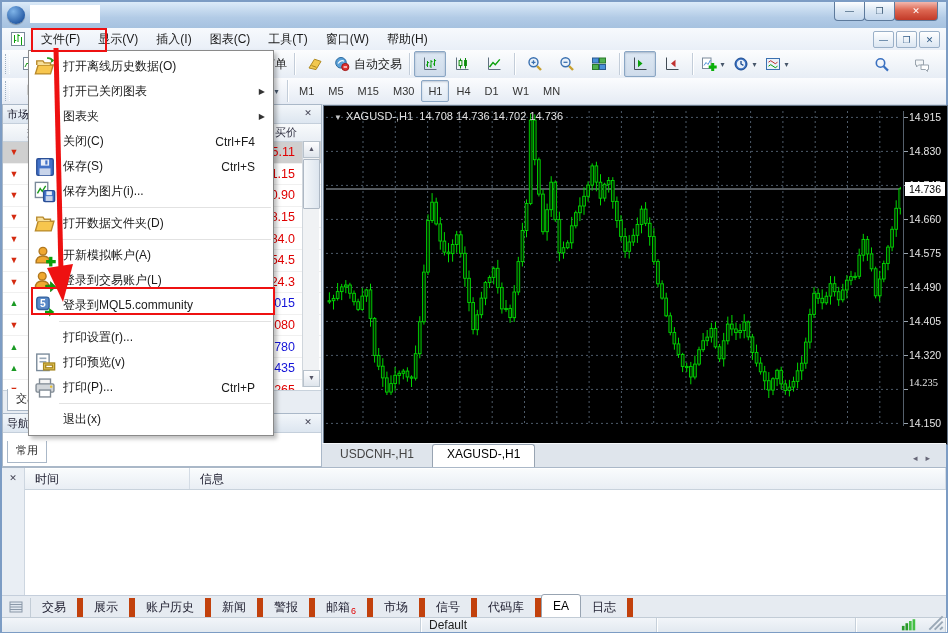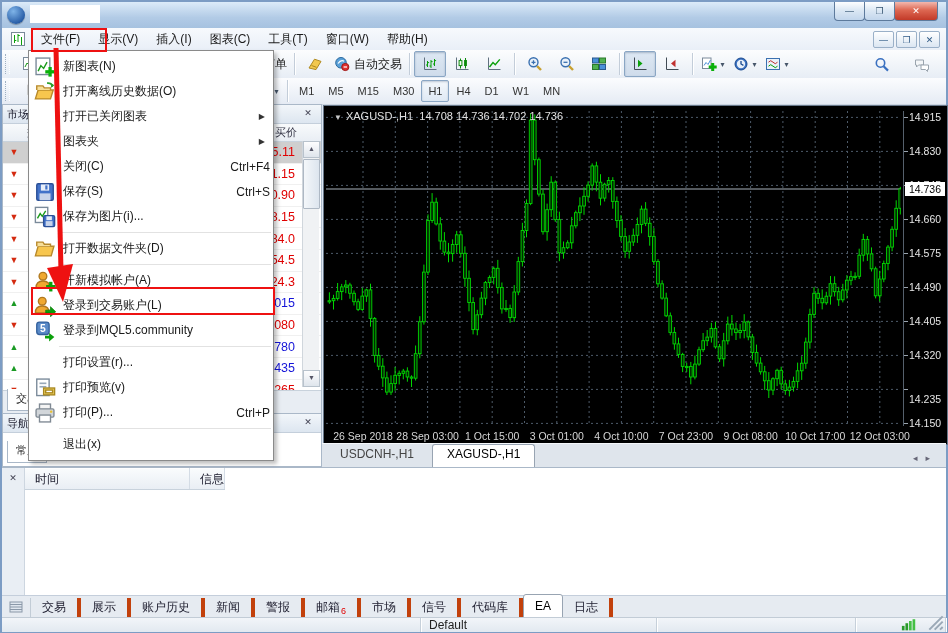--- a/index.html
+++ b/index.html
@@ -73,43 +73,43 @@
   .ta-label{position:absolute;top:2px;width:80px;text-align:center;color:#d6d6d6;font-size:10.5px;white-space:nowrap;}
   
   .chart-tabs{position:absolute;left:322px;top:443px;width:624px;height:23px;background:#dfe5ec;border-top:1px solid #f4f7fa;display:flex;align-items:flex-end;}
   .ct-tab{height:20px;padding:2px 14px 0;font-size:12px;color:#444;margin-left:4px;}
   .ct-tab.active{background:#fff;border:1px solid #98a4b2;border-bottom:none;border-radius:3px 3px 0 0;color:#000;}
   .ct-arrows{position:absolute;right:8px;bottom:4px;color:#667;font-size:9px;letter-spacing:8px;}
   
   .terminal{position:absolute;left:2px;top:467px;width:944px;height:128px;background:#fff;border-top:1px solid #aab8c8;display:flex;}
   .term-strip{width:22px;background:#e9eef4;border-right:1px solid #cdd6e0;position:relative;}
   .term-x{position:absolute;top:4px;left:4px;width:14px;height:13px;font-size:9px;line-height:13px;text-align:center;color:#445;}
-  .term-main{flex:1;display:flex;flex-direction:row;}
+  .term-main{flex:1;display:flex;flex-direction:column;}
   .term-head{height:21px;display:flex;background:linear-gradient(#fafcfd,#e9eef4);border-bottom:1px solid #c8d2dc;font-size:12px;color:#223;}
   .th-cell{padding:3px 0 0 10px;border-right:1px solid #d4dce5;box-shadow:inset 0 1px 0 #fff;}
   .term-body{flex:1;background:#fff;}
   
   .bottom-tabs{position:absolute;left:2px;top:595px;width:944px;height:22px;background:#e6ebf1;border-top:1px solid #c4cedb;display:flex;align-items:center;}
   .bt-icon{margin:0 6px;}
-  .bt-tab{padding:2px 11px;font-size:12px;color:#223;border-right:4px solid #c2410c;height:15px;line-height:15px;position:relative;}
+  .bt-tab{padding:2px 11px;font-size:12px;color:#223;border-right:6px solid #c2410c;height:15px;line-height:15px;position:relative;}
   .bt-tab:first-of-type{border-left:1px solid #c2ccd6;}
   .bt-tab.active{background:#fff;border:1px solid #98a4b2;border-radius:3px 3px 0 0;height:18px;line-height:18px;margin-top:-2px;color:#000;}
   .bt-badge{color:#e00000;font-size:9px;vertical-align:sub;margin-left:1px;}
   
   .statusbar{position:absolute;left:2px;top:617px;width:944px;height:14px;background:linear-gradient(#f2f5f9,#e2e9f0);
     border-top:1px solid #c2ccd6;display:flex;align-items:center;font-size:12px;color:#222;}
   .ss{height:100%;border-right:1px solid #c6d0da;box-shadow:1px 0 0 #fff;display:flex;align-items:center;}
   .resize-grip{position:absolute;right:2px;bottom:1px;}
   
   .file-menu{position:absolute;left:28px;top:50px;width:244px;background:#fff;border:1px solid #8a8a8a;
     box-shadow:3px 3px 4px rgba(0,0,0,.25);z-index:100;padding:3px 0;}
   .fm-item{height:25px;display:flex;align-items:center;position:relative;}
   .fm-icon{width:22px;margin-left:5px;display:flex;justify-content:center;}
   .fm-label{margin-left:7px;white-space:nowrap;}
-  .fm-shortcut{position:absolute;right:3px;}
+  .fm-shortcut{position:absolute;right:18px;}
   .fm-sub{position:absolute;right:8px;font-size:8px;color:#333;}
   .menu-sep{height:1px;background:#e2e2e2;margin:3px 2px 3px 30px;}
   
   .red-box{position:absolute;border:2px solid #ee1111;z-index:300;}
   #arrow-overlay{position:absolute;z-index:290;}
 </style>
 </head>
 <body>
 
 <div id="win">
@@ -761,35 +761,24 @@
         <span class="ps-label" style="top: 102.4px;">14.660</span>
         <div class="ps-tick" style="top: 142.4px;"></div>
         <span class="ps-label" style="top: 136.4px;">14.575</span>
         <div class="ps-tick" style="top: 176.4px;"></div>
         <span class="ps-label" style="top: 170.4px;">14.490</span>
         <div class="ps-tick" style="top: 210.4px;"></div>
         <span class="ps-label" style="top: 204.4px;">14.405</span>
         <div class="ps-tick" style="top: 244.4px;"></div>
         <span class="ps-label" style="top: 238.4px;">14.320</span>
         <div class="ps-tick" style="top: 278.4px;"></div>
-        <span class="ps-label" style="top: 282px;">14.235</span>
+        <span class="ps-label" style="top: 266px; font-family: Liberation Serif, serif;">14.235</span>
         <div class="ps-tick" style="top: 312.4px;"></div>
         <span class="ps-label" style="top: 306.4px;">14.150</span>
         <div class="ps-cur" style="top: 71px;">14.736</div>
-      </div>
-    <div class="time-axis" id="time-axis">
-        <span class="ta-label" style="left: -3px;">26 Sep 2018</span>
-        <span class="ta-label" style="left: 61.6px;">28 Sep 03:00</span>
-        <span class="ta-label" style="left: 126.2px;">1 Oct 15:00</span>
-        <span class="ta-label" style="left: 190.8px;">3 Oct 01:00</span>
-        <span class="ta-label" style="left: 255.4px;">4 Oct 10:00</span>
-        <span class="ta-label" style="left: 320px;">7 Oct 23:00</span>
-        <span class="ta-label" style="left: 384.6px;">9 Oct 08:00</span>
-        <span class="ta-label" style="left: 449.2px;">10 Oct 17:00</span>
-        <span class="ta-label" style="left: 513.8px;">12 Oct 03:00</span>
       </div>
   </div>
 
   <div class="chart-tabs" id="chart-tabs">
       <div class="ct-tab">USDCNH-,H1</div>
       <div class="ct-tab active">XAGUSD-,H1</div>
       <div class="ct-arrows">◂▸</div>
     </div>
 
   <div class="terminal">
@@ -843,31 +832,20 @@
         <svg viewBox="0 0 12 12" xmlns="http://www.w3.org/2000/svg">
           <path d="M11 1 L1 11 M11 5 L5 11 M11 9 L9 11" stroke="#9aa8b6" stroke-width="1.5"></path>
         </svg>
       </span>
   </div>
 
   <div class="file-menu" id="file-menu">
       <div class="fm-item">
         <span class="fm-icon">
           <svg viewBox="0 0 16 16" xmlns="http://www.w3.org/2000/svg">
-            <rect x="1.5" y="1.5" width="10" height="12" fill="#fff" stroke="#7a8a9a"></rect>
-            <path d="M3 11 L5 7 L7 9 L9.5 4.5" stroke="#1a9a1a" fill="none"></path>
-            <rect x="10.5" y="8" width="2.4" height="7" fill="#0ab00a"></rect>
-            <rect x="8.2" y="10.3" width="7" height="2.4" fill="#0ab00a"></rect>
-          </svg>
-        </span>
-        <span class="fm-label">新图表(N)</span>
-      </div>
-      <div class="fm-item">
-        <span class="fm-icon">
-          <svg viewBox="0 0 16 16" xmlns="http://www.w3.org/2000/svg">
             <path d="M1 13 L3 6.5 H14 L12 13 Z" fill="#f7c64e" stroke="#b8892a"></path>
             <path d="M2 6.5 V3.5 h4.5 l1 1.5 H12 V6.5" fill="#f7df9a" stroke="#b8892a"></path>
             <path d="M9.5 1.6 q3.5-0.4 3.8 2.6" stroke="#2aa02a" fill="none" stroke-width="1.3"></path>
             <path d="M14.8 3 l-2.6 2 0.4-3.4 Z" fill="#2aa02a"></path>
           </svg>
         </span>
         <span class="fm-label">打开离线历史数据(O)</span>
       </div>
       <div class="fm-item">
         <span class="fm-icon"></span>

